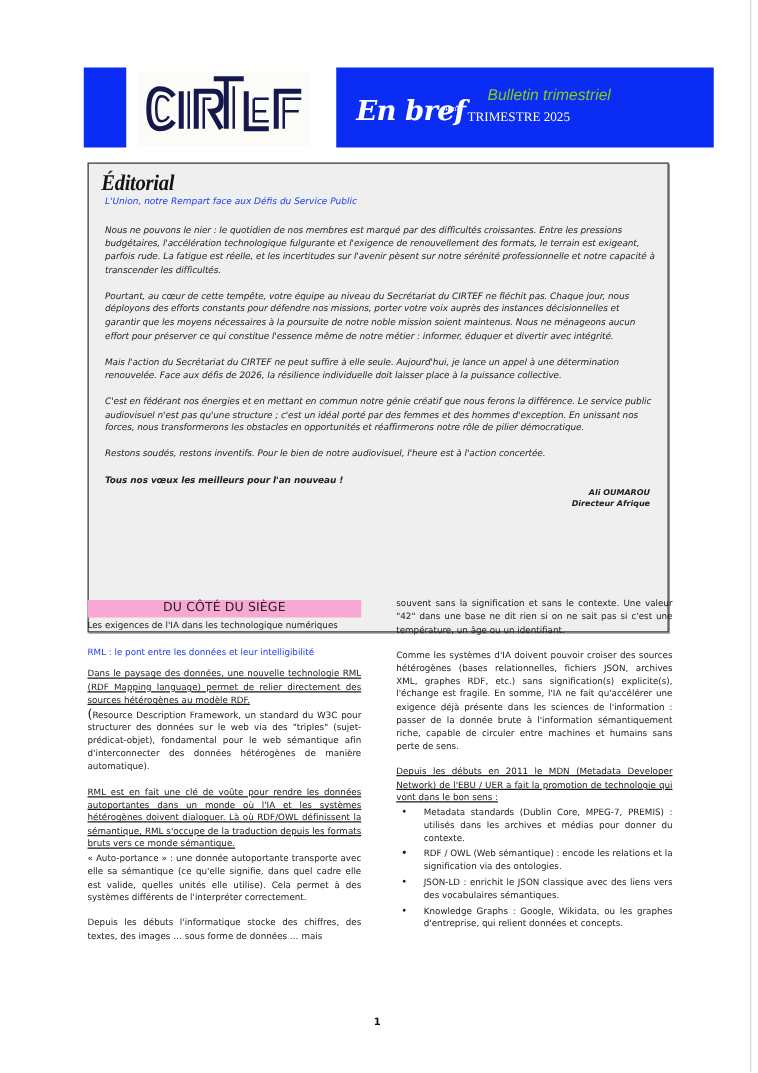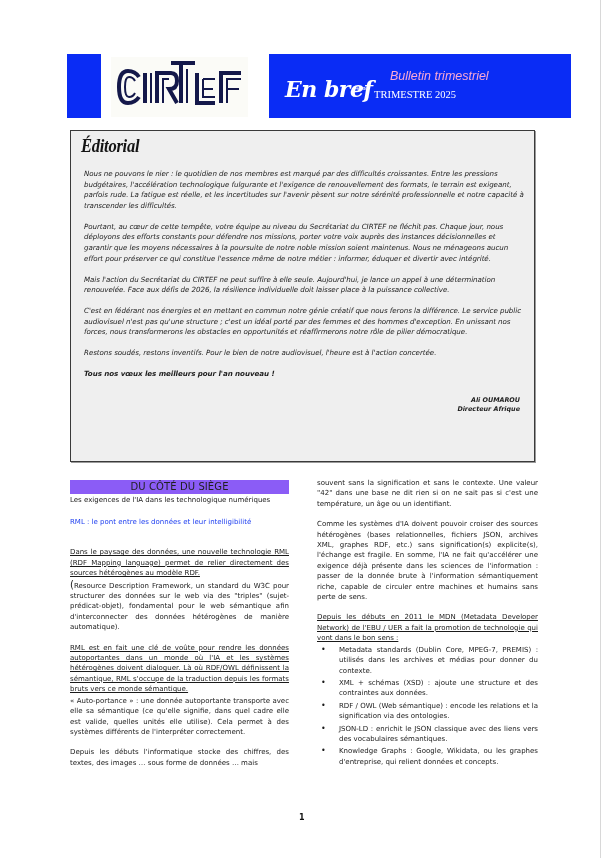--- a/index.html
+++ b/index.html
@@ -6,41 +6,41 @@
   html, body { width: 606px; height: 858px; background: #ffffff; overflow: hidden; }
   body { position: relative; font-family: "Liberation Sans", sans-serif; color: #1a1a1a; }
 
   .page-edge { position: absolute; right: 5px; top: 0; width: 1px; height: 858px; background: #d8d8d8; }
 
   
   .hdr-bar { position: absolute; left: 67px; top: 54px; width: 34px; height: 64px; background: #0a2cf5; }
   .hdr-logo { position: absolute; left: 111px; top: 57px; width: 137px; height: 60px; background: #fbfbf7; display: flex; align-items: center; justify-content: center; }
   .hdr-box { position: absolute; left: 269px; top: 54px; width: 302px; height: 64px; background: #0a2cf5; }
   .en-bref { position: absolute; left: 16px; top: 22px; font-family: "DejaVu Serif", serif; font-style: italic; font-weight: bold; font-size: 22px; color: #ffffff; letter-spacing: -0.5px; }
-  .bulletin { position: absolute; left: 121px; top: 15px; font-family: "Liberation Sans", sans-serif; font-style: italic; font-size: 12.5px; color: #f9a8d4; }
+  .bulletin { position: absolute; left: 121px; top: 15px; font-family: "Liberation Sans", sans-serif; font-style: italic; font-size: 12.5px; color: #84cc16; }
   .edition { position: absolute; left: 86px; top: 35px; display: flex; align-items: flex-start; gap: 6px; }
   .edition-sup { font-family: "Liberation Serif", serif; font-size: 6px; color: #ffffff; position: relative; top: -4px; }
   .edition-main { font-family: "Liberation Serif", serif; font-size: 10.5px; color: #ffffff; }
 
   
-  .edito { position: absolute; left: 70px; top: 130px; width: 465px; height: 332px; background: #efefef; border: 1px solid #3a3a3a; box-shadow: 1px 1px 0 #9a9a9a; padding: 6px 10px 0 10px; }
+  .edito { position: absolute; left: 70px; top: 130px; width: 465px; height: 376px; background: #efefef; border: 1px solid #3a3a3a; box-shadow: 1px 1px 0 #9a9a9a; padding: 6px 10px 0 10px; }
   .edito-title { font-family: "Liberation Serif", serif; font-style: italic; font-weight: bold; font-size: 18px; color: #141414; line-height: 18px; letter-spacing: -0.3px; transform: scaleX(0.92); transform-origin: left; }
   .edito-sub { font-family: "DejaVu Sans", sans-serif; font-style: italic; font-size: 7.2px; color: #1d3ef0; margin-top: 1px; margin-left: 3px; }
   .edito-body { margin-top: 14px; margin-left: 3px; }
   .edito-p { font-family: "DejaVu Sans", sans-serif; font-style: italic; font-size: 7.1px; line-height: 10.6px; color: #202020; margin-bottom: 10.4px; letter-spacing: -0.05px; }
-  .edito-p.bold { font-weight: bold; margin-bottom: 16px; }
+  .edito-p.bold { font-weight: bold; margin-bottom: 0; }
   .sign { text-align: right; font-family: "DejaVu Sans", sans-serif; font-style: italic; font-weight: bold; font-size: 6.4px; line-height: 9px; color: #202020; padding-right: 4px; }
 
   
   .col { position: absolute; font-family: "DejaVu Sans", sans-serif; font-size: 7px; line-height: 10.4px; color: #1a1a1a; }
   .col-left { left: 70px; top: 480px; width: 219px; }
   .col-right { left: 317px; top: 478px; width: 221px; }
-  .section-head { background: #8b5cf6; text-align: center; font-size: 10px; line-height: 14px; color: #1f1f1f; letter-spacing: 0.1px; }
+  .section-head { background: #f9a8d4; text-align: center; font-size: 10px; line-height: 14px; color: #1f1f1f; letter-spacing: 0.1px; }
   .section-sub { font-size: 7px; line-height: 11px; margin-top: 1px; }
-  .section-topic { color: #1d3ef0; margin-top: 11px; margin-bottom: 20px; font-size: 7px; }
+  .section-topic { color: #1d3ef0; margin-top: 11px; margin-bottom: 7px; font-size: 7px; }
   .p { text-align: justify; margin-bottom: 10px; }
   .p.tight { margin-bottom: 1px; text-decoration: underline; }
   .p .big-paren { font-size: 10px; }
   .bullets { list-style: none; margin-top: 1px; }
   .bullets li { position: relative; padding-left: 22px; margin-bottom: 2px; text-align: justify; }
   .bullets li .dot { position: absolute; left: 4px; top: 0; font-size: 8px; }
 
   .page-num { position: absolute; left: 299px; top: 813px; font-family: "DejaVu Sans", sans-serif; font-weight: bold; font-size: 8px; color: #111; }
 </style>
 </head>
@@ -78,20 +78,21 @@
   <span class="en-bref">En bref</span>
   <span class="bulletin">Bulletin trimestriel</span>
   <div class="edition">
     <span class="edition-sup">4ème</span>
     <span class="edition-main">TRIMESTRE 2025</span>
   </div>
 </div>
 
 <div class="edito">
   <div class="edito-title">Éditorial</div>
+  <div class="edito-sub">L'Union, notre Rempart face aux Défis du Service Public</div>
   <div class="edito-body">
     <p class="edito-p">Nous ne pouvons le nier : le quotidien de nos membres est marqué par des difficultés croissantes. Entre les pressions budgétaires, l'accélération technologique fulgurante et l'exigence de renouvellement des formats, le terrain est exigeant, parfois rude. La fatigue est réelle, et les incertitudes sur l'avenir pèsent sur notre sérénité professionnelle et notre capacité à transcender les difficultés.</p>
     <p class="edito-p">Pourtant, au cœur de cette tempête, votre équipe au niveau du Secrétariat du CIRTEF ne fléchit pas. Chaque jour, nous déployons des efforts constants pour défendre nos missions, porter votre voix auprès des instances décisionnelles et garantir que les moyens nécessaires à la poursuite de notre noble mission soient maintenus. Nous ne ménageons aucun effort pour préserver ce qui constitue l'essence même de notre métier : informer, éduquer et divertir avec intégrité.</p>
     <p class="edito-p">Mais l'action du Secrétariat du CIRTEF ne peut suffire à elle seule. Aujourd'hui, je lance un appel à une détermination renouvelée. Face aux défis de 2026, la résilience individuelle doit laisser place à la puissance collective.</p>
     <p class="edito-p">C'est en fédérant nos énergies et en mettant en commun notre génie créatif que nous ferons la différence. Le service public audiovisuel n'est pas qu'une structure ; c'est un idéal porté par des femmes et des hommes d'exception. En unissant nos forces, nous transformerons les obstacles en opportunités et réaffirmerons notre rôle de pilier démocratique.</p>
     <p class="edito-p">Restons soudés, restons inventifs. Pour le bien de notre audiovisuel, l'heure est à l'action concertée.</p>
     <p class="edito-p bold">Tous nos vœux les meilleurs pour l'an nouveau !</p>
     <div class="sign">Ali OUMAROU</div>
     <div class="sign">Directeur Afrique</div>
   </div>
@@ -107,20 +108,20 @@
   <p class="p">« Auto-portance » : une donnée autoportante transporte avec elle sa sémantique (ce qu'elle signifie, dans quel cadre elle est valide, quelles unités elle utilise). Cela permet à des systèmes différents de l'interpréter correctement.</p>
   <p class="p">Depuis les débuts l'informatique stocke des chiffres, des textes, des images … sous forme de données … mais</p>
 </div>
 
 <div class="col col-right">
   <p class="p">souvent sans la signification et sans le contexte. Une valeur "42" dans une base ne dit rien si on ne sait pas si c'est une température, un âge ou un identifiant.</p>
   <p class="p">Comme les systèmes d'IA doivent pouvoir croiser des sources hétérogènes (bases relationnelles, fichiers JSON, archives XML, graphes RDF, etc.) sans signification(s) explicite(s), l'échange est fragile. En somme, l'IA ne fait qu'accélérer une exigence déjà présente dans les sciences de l'information : passer de la donnée brute à l'information sémantiquement riche, capable de circuler entre machines et humains sans perte de sens.</p>
   <p class="p tight">Depuis les débuts en 2011 le MDN (Metadata Developer Network) de l'EBU / UER a fait la promotion de technologie qui vont dans le bon sens :</p>
   <ul class="bullets">
     <li><span class="dot">•</span><span>Metadata standards (Dublin Core, MPEG-7, PREMIS) : utilisés dans les archives et médias pour donner du contexte.</span></li>
-    <li><span class="dot">•</span><span>XML + schémas (XSD) : ajoute une structure et des contraintes aux données.</span></li>
+    <li><span class="dot">•</span></li>
     <li><span class="dot">•</span><span>RDF / OWL (Web sémantique) : encode les relations et la signification via des ontologies.</span></li>
     <li><span class="dot">•</span><span>JSON-LD : enrichit le JSON classique avec des liens vers des vocabulaires sémantiques.</span></li>
     <li><span class="dot">•</span><span>Knowledge Graphs : Google, Wikidata, ou les graphes d'entreprise, qui relient données et concepts.</span></li>
   </ul>
 </div>
 
 <div class="page-num">1</div>
 
 </body></html>

